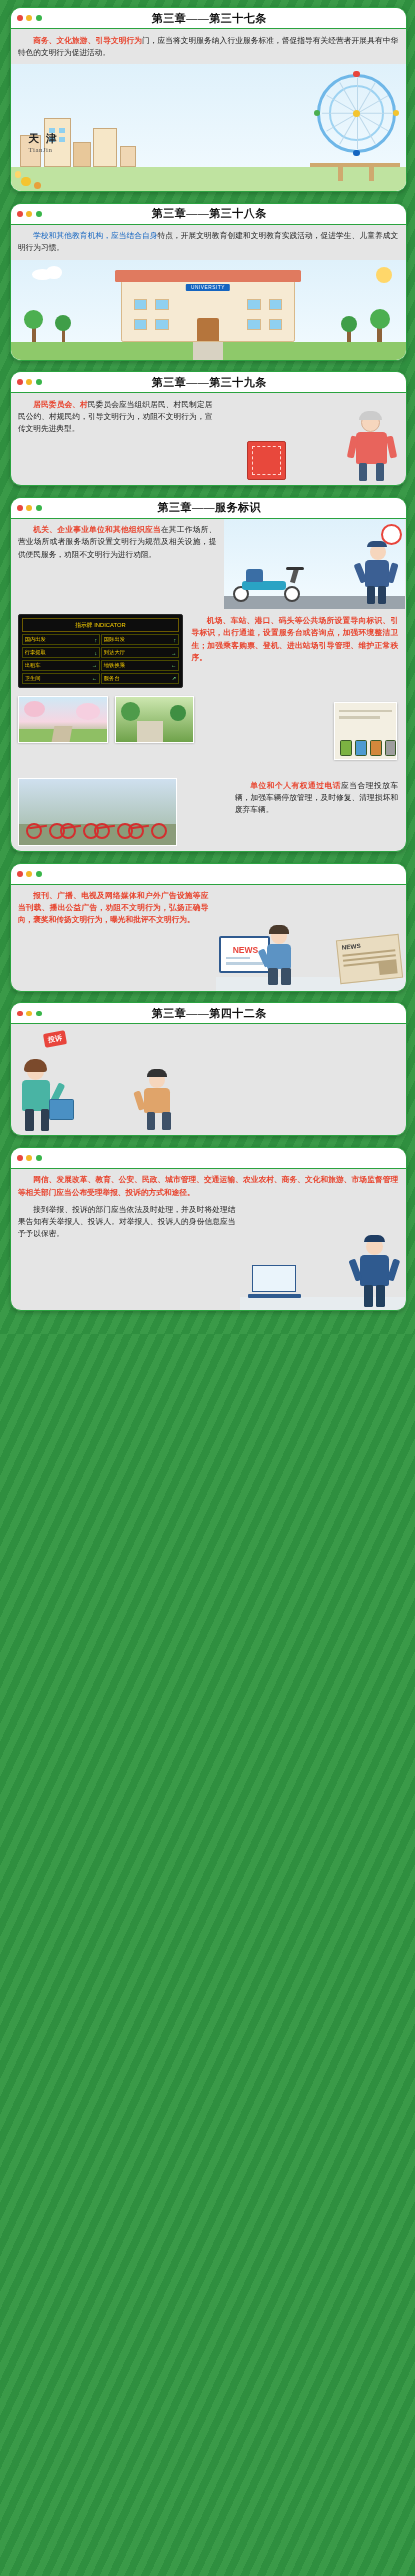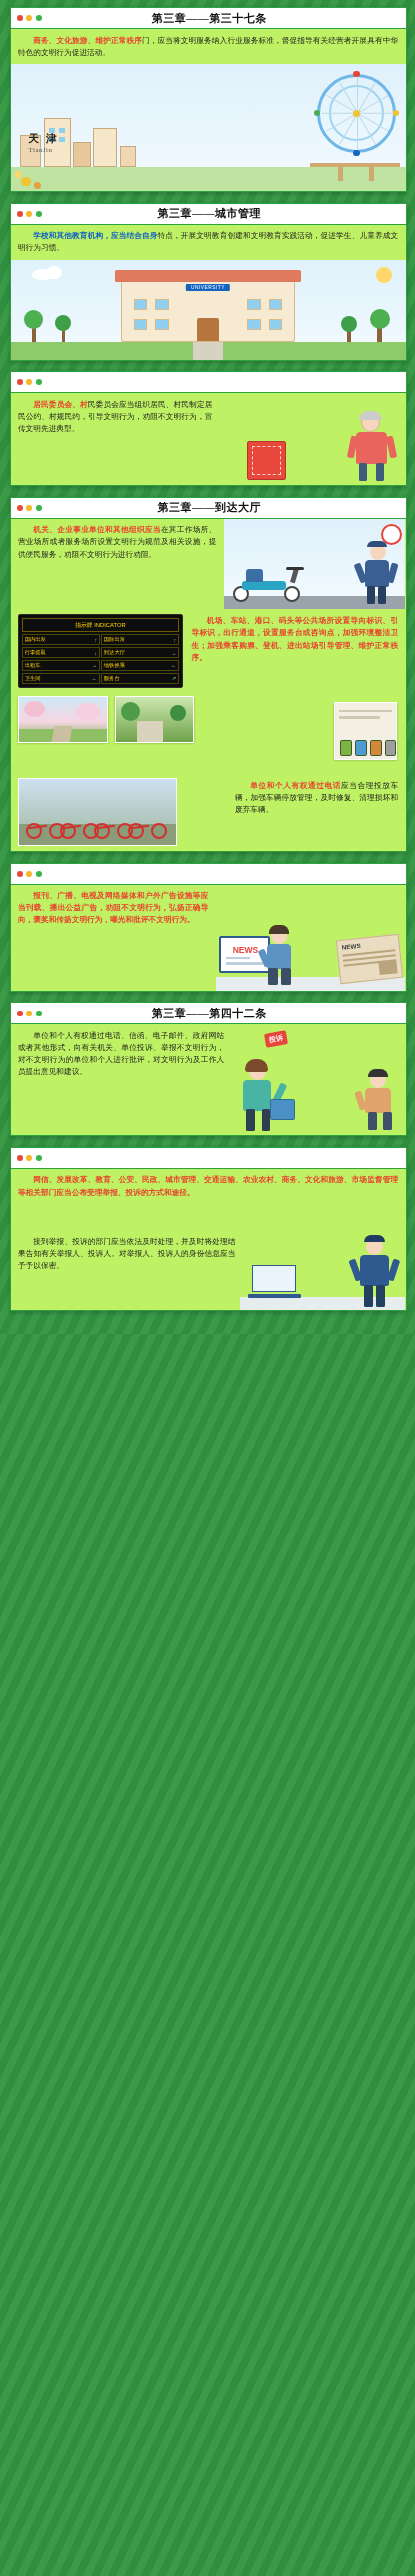--- a/index.html
+++ b/index.html
@@ -9,22 +9,22 @@
     font-family: "Liberation Sans", sans-serif;
     background: #2f8f3f;
     background-image: repeating-linear-gradient(115deg,
       #3a9a48 0px, #3a9a48 7.4px,
       #2f8f3f 7.4px, #2f8f3f 15px);
   }
   .page { width:416px; padding: 7.4px 9.5px 12.7px 9.5px; }
 
   
   .card {
-    background: #bef264;
-    border-radius: 1px;
+    background: #e5e5e5;
+    border-radius: 11px;
     border: 1.6px solid #2aa33f;
     margin-bottom: 10.6px;
     overflow: hidden;
     box-shadow: 0 1.6px 4.2px rgba(0,0,0,.2);
   }
   .titlebar {
     position: relative;
     height: 21px;
     background: #ffffff;
     border-bottom: 1.6px solid #2aa33f;
@@ -49,21 +49,21 @@
   .body { padding: 0; }
 
   
   .txt {
     font-size: 7.7px;
     line-height: 1.58;
     color: #1b1b1b;
     text-align: justify;
   }
   .txt .hl { color:#e8452f; font-weight:bold; }
-  .txt .hl2 { color:#1565c0; font-weight:bold; }
+  .txt .hl2 { color:#1565c0; font-weight:normal; }
   .indent { text-indent: 2em; }
 
   
   .row { display:flex; }
   .pad { padding: 5.3px 7.4px; }
 
   
   .illus { position:relative; overflow:hidden; }
   .sky { background: linear-gradient(#dff1fb, #f3fbff); }
   .ground { position:absolute; left:0; right:0; bottom:0; background:#bfe3a0; }
@@ -195,21 +195,21 @@
     <div class="titlebar">
       <div class="dots">
         <span class="dot r"></span>
         <span class="dot y"></span>
         <span class="dot g"></span>
       </div>
       <div class="title">第三章——第三十七条</div>
     </div>
     <div class="body">
       <div class="pad txt indent">
-        <span class="hl">商务、文化旅游、维护正常秩序</span><span>门，应当将文明服务纳入行业服务标准，督促指导有关经营者开展具有中华特色的文明行为促进活动。</span>
+        <span class="hl">商务、文化旅游、引导文明行为</span><span>门，应当将文明服务纳入行业服务标准，督促指导有关经营者开展具有中华特色的文明行为促进活动。</span>
       </div>
       <div class="illus s37 sky">
         <div class="ground" style="height:24px"></div>
 
         <div class="bld" style="left:9.5px; bottom:24px; width:21px; height:32px;"></div>
         <div class="bld b2" style="left:33px; bottom:24px; width:27.5px; height:49px;"></div>
         <div class="bld b3" style="left:62px; bottom:24px; width:18px; height:25px;"></div>
         <div class="bld b2" style="left:82px; bottom:24px; width:24px; height:39px;"></div>
         <div class="bld" style="left:109px; bottom:24px; width:16px; height:21px;"></div>
 
@@ -250,21 +250,21 @@
     </div>
   </div>
 
   <div class="card">
     <div class="titlebar">
       <div class="dots">
         <span class="dot r"></span>
         <span class="dot y"></span>
         <span class="dot g"></span>
       </div>
-      <div class="title">第三章——城市管理</div>
+      <div class="title">第三章——第三十八条</div>
     </div>
     <div class="body">
       <div class="pad txt indent">
         <span class="hl2">学校和其他教育机构，应当结合自身</span><span>特点，开展文明教育创建和文明教育实践活动，促进学生、儿童养成文明行为习惯。</span>
       </div>
       <div class="illus s38-illus sky">
         <div class="ground" style="height:18px; background:#8ec96a"></div>
 
         <div class="circ" style="right:13.7px; top:7.4px; width:16px; height:16px; background:#ffd76a;"></div>
 
@@ -299,20 +299,21 @@
     </div>
   </div>
 
   <div class="card">
     <div class="titlebar">
       <div class="dots">
         <span class="dot r"></span>
         <span class="dot y"></span>
         <span class="dot g"></span>
       </div>
+      <div class="title">第三章——第三十九条</div>
     </div>
     <div class="body row s39">
       <div class="txtcol pad txt indent">
         <span class="hl">居民委员会、村</span><span>民委员会应当组织居民、村民制定居民公约、村规民约，引导文明行为，劝阻不文明行为，宣传文明先进典型。</span>
       </div>
       <div class="imgcol">
 
         <div class="board">
           <div class="b-in"></div>
         </div>
@@ -330,21 +331,21 @@
     </div>
   </div>
 
   <div class="card">
     <div class="titlebar">
       <div class="dots">
         <span class="dot r"></span>
         <span class="dot y"></span>
         <span class="dot g"></span>
       </div>
-      <div class="title">第三章——到达大厅</div>
+      <div class="title">第三章——服务标识</div>
     </div>
     <div class="body">
 
       <div class="row s40a">
         <div class="txtcol pad txt indent">
           <span class="hl">机关、企业事业单位和其他组织应当</span><span>在其工作场所、营业场所或者服务场所设置文明行为规范及相关设施，提供便民服务，劝阻不文明行为进行劝阻。</span>
         </div>
         <div class="imgcol sky">
           <div class="road" style="height:12.7px"></div>
           <div class="sign-round"></div>
@@ -516,23 +517,20 @@
   <div class="card">
     <div class="titlebar">
       <div class="dots">
         <span class="dot r"></span>
         <span class="dot y"></span>
         <span class="dot g"></span>
       </div>
       <div class="title">第三章——第四十二条</div>
     </div>
     <div class="body row s42">
-      <div class="txtcol pad txt indent">
-        <span>单位和个人有权通过电话、信函、电子邮件、政府网站或者其他形式，向有关机关、单位投诉、举报不文明行为，对不文明行为的单位和个人进行批评，对文明行为及工作人员提出意见和建议。</span>
-      </div>
       <div class="imgcol">
         <div class="speech">投诉</div>
         <div class="woman">
           <div class="head" style="left:13.7px; top:9.5px; width:17px; height:17px; background:#f6d6bd;"></div>
           <div class="rect" style="left:10.6px; top:5.3px; width:23px; height:13.7px; background:#7b4a2c; border-radius:10.6px 10.6px 3.2px 3.2px;"></div>
           <div class="torso" style="left:8.5px; top:26.4px; width:27.5px; height:31px; background:#49b4a4;"></div>
           <div class="arm" style="right:-1.1px; top:30px; width:7.4px; height:21px; background:#49b4a4; transform:rotate(26deg);"></div>
           <div class="leg" style="left:11.6px; top:56px; width:8.5px; height:22px; background:#2f3f52;"></div>
           <div class="leg" style="right:11.6px; top:56px; width:8.5px; height:22px; background:#2f3f52;"></div>
         </div>
@@ -555,21 +553,21 @@
         <span class="dot r"></span>
         <span class="dot y"></span>
         <span class="dot g"></span>
       </div>
     </div>
     <div class="body">
       <div class="pad txt indent">
         <span class="hl">网信、发展改革、教育、公安、民政、城市管理、交通运输、农业农村、商务、文化和旅游、市场监督管理等相关部门应当公布受理举报、投诉的方式和途径。</span>
       </div>
       <div class="row s43">
-        <div class="txtcol txt indent" style="padding:0 4.2px 5.3px 7.4px;margin-top:32px;">
+        <div class="txtcol txt indent" style="padding:0 4.2px 5.3px 7.4px;">
           <span>接到举报、投诉的部门应当依法及时处理，并及时将处理结果告知有关举报人、投诉人。对举报人、投诉人的身份信息应当予予以保密。</span>
         </div>
         <div class="imgcol">
           <div class="rect" style="left:0; right:0; bottom:0; height:12.7px; background:#e7ecef;"></div>
           <div class="laptop">
             <div class="scr"></div>
             <div class="base"></div>
           </div>
           <div class="officer">
             <div class="head" style="left:13.7px; top:4.2px; width:17px; height:17px; background:#f6d6bd;"></div>

